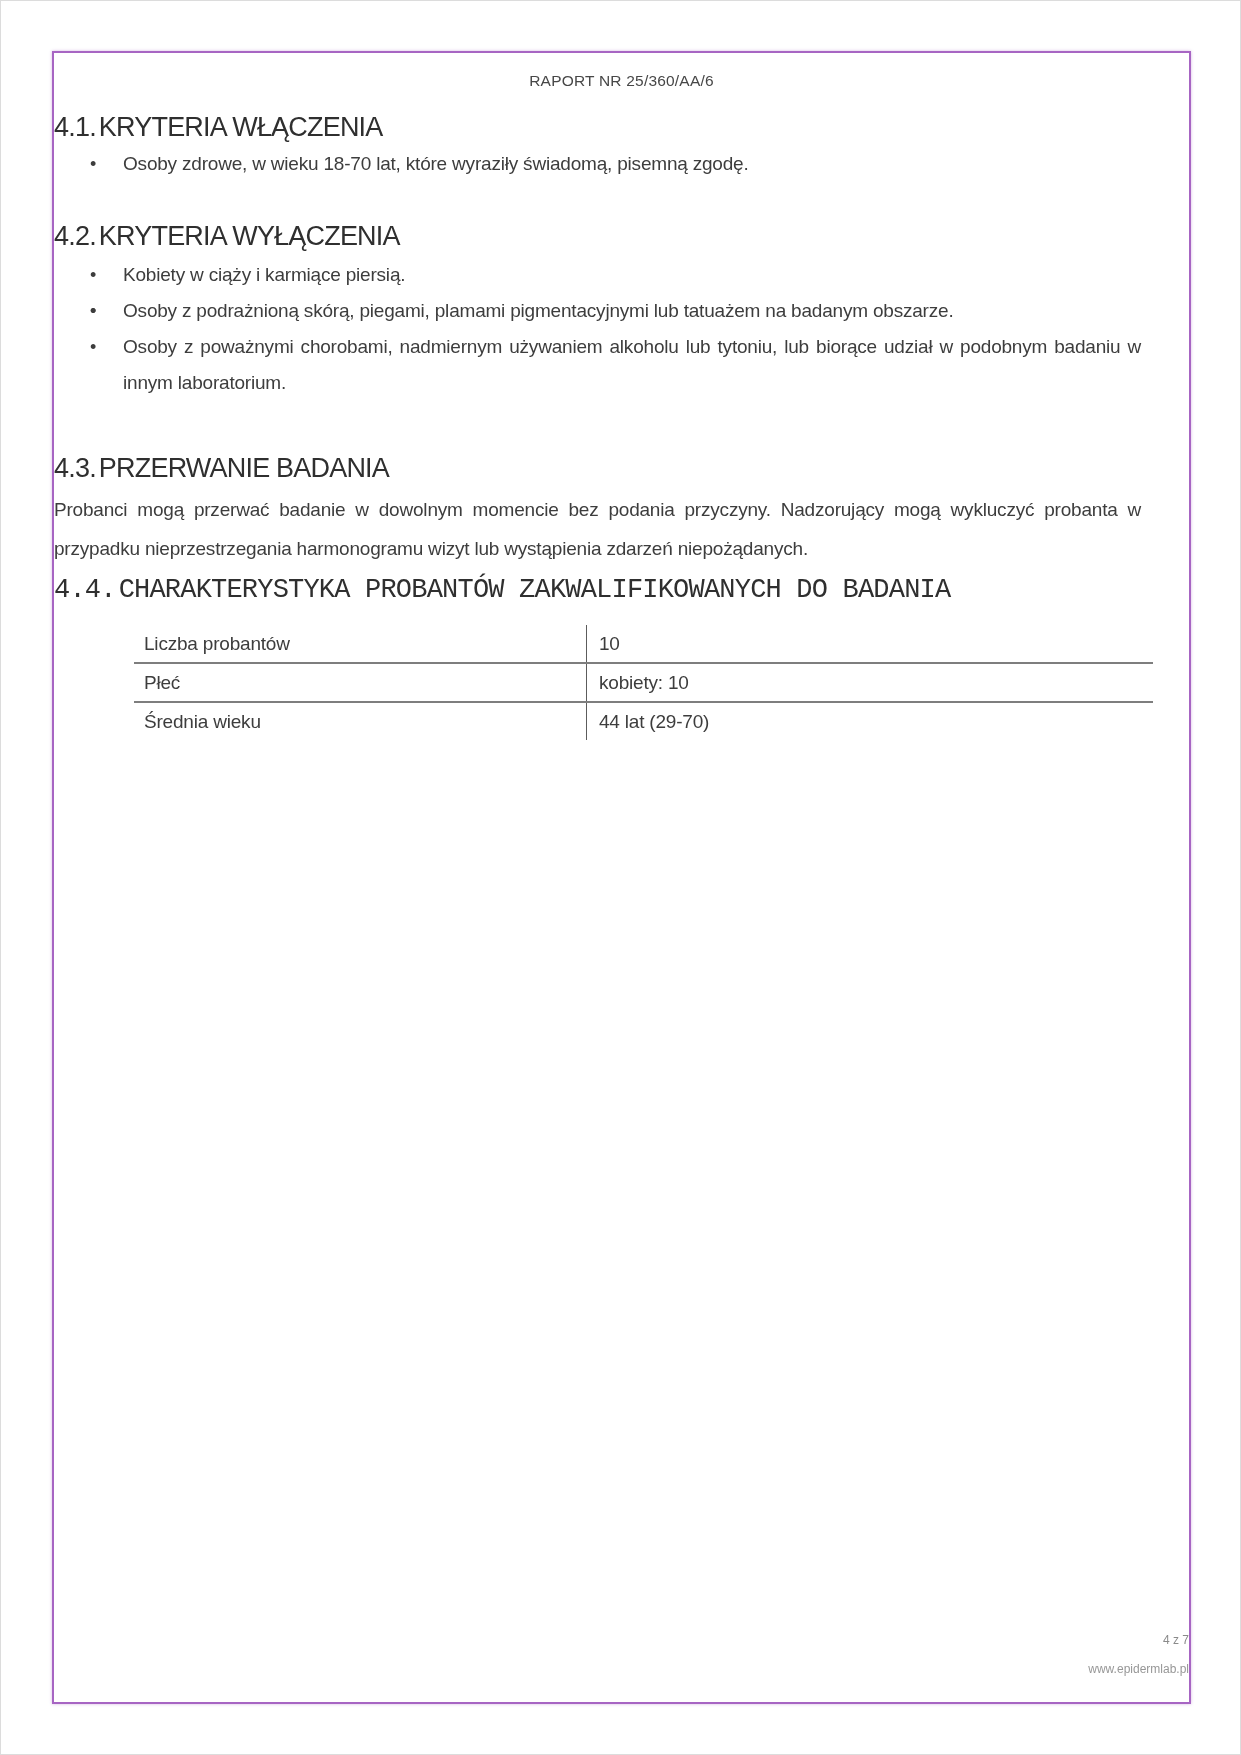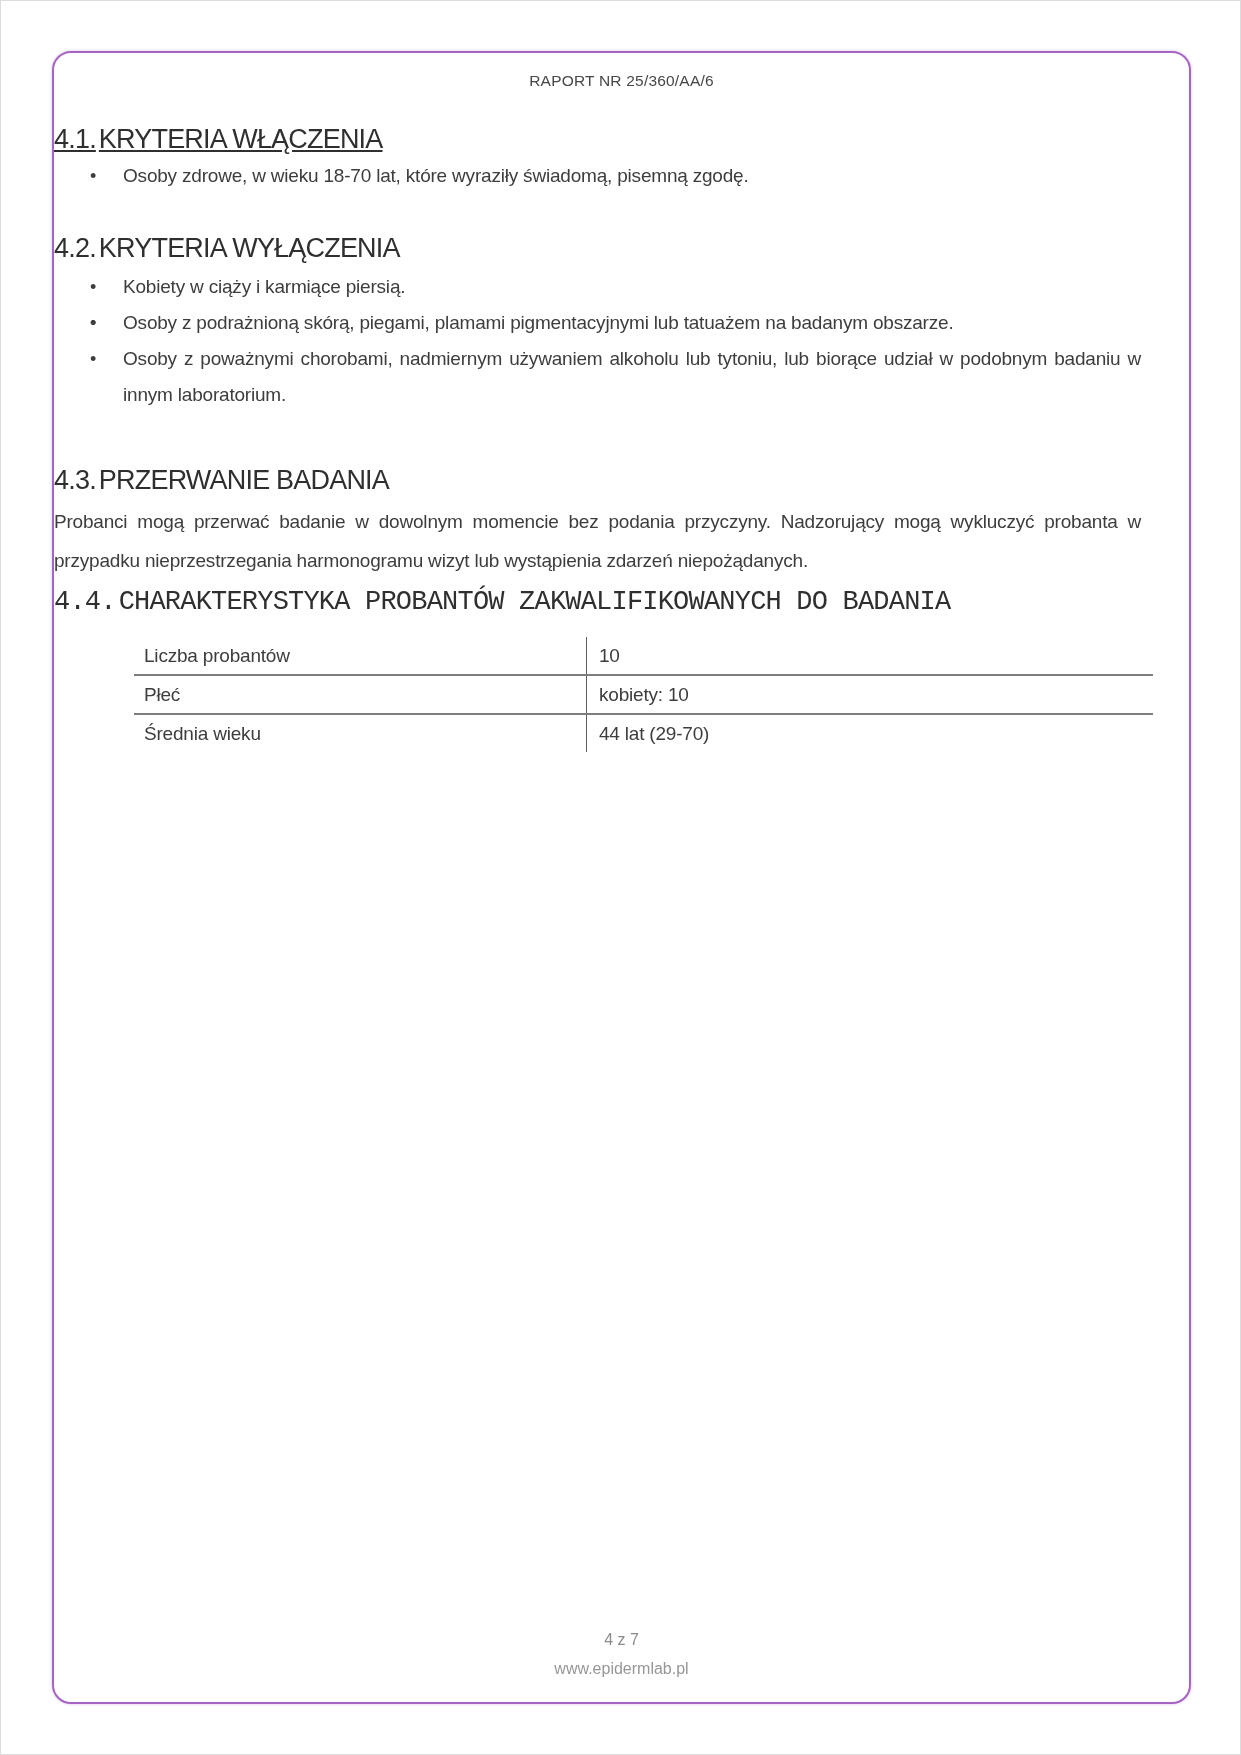--- a/index.html
+++ b/index.html
@@ -53,21 +53,21 @@
     width: 37px;
   }
   .h2 {
     font-size: 27px;
     line-height: 30px;
     letter-spacing: -0.8px;
     color: #2f2f2f;
     white-space: nowrap;
   }
   .h2 .h-num { margin-right: 3px; }
-  .mt-41 { margin-top: 34px; text-decoration: underline; }
+  .mt-41 { margin-top: 22px; }
   .mt-42 { margin-top: 39px; }
   .mt-43 { margin-top: 52px; }
   .mt-44 { margin-top: 7px; font-family: Liberation Mono, monospace; }
   ul.blist {
     list-style: none;
     margin: 0;
     padding: 0;
     font-size: 19px;
     line-height: 36px;
     letter-spacing: -0.2px;
@@ -113,33 +113,33 @@
     width: 442px;
     border-right: 1.5px solid #5c5c5c;
   }
   table.ctable td.val { padding-left: 12px; }
   table.ctable tr + tr td { border-top: 2px solid #7e7e7e; }
   .footer {
     position: absolute;
     left: 0;
     right: 0;
     bottom: 24px;
-    text-align: center;
-    font-size: 16px;
+    text-align: right;
+    font-size: 12px;
     line-height: 18px;
     color: #8f8f8f;
   }
   .footer .pn { margin-bottom: 11px; color: #8a8a8a; }
   .footer .site { color: #979797; }
 </style>
 </head>
 <body>
 
 <div class="canvas">
-  <div class="frame" style="border-color: rgb(167, 101, 195); border-radius: 19px;">
+  <div class="frame" style="border-color: rgb(167, 101, 195);">
 
     <div class="doc-header">RAPORT NR 25/360/AA/6</div>
 
     <div class="body-col">
 
 
       <div class="h2 mt-41"><span class="h-num">4.1.</span><span class="h-title">KRYTERIA WŁĄCZENIA</span></div>
 
       <ul class="blist first">
         <li><span class="bdot">•</span><span class="btext">Osoby zdrowe, w wieku 18-70 lat, które wyraziły świadomą, pisemną zgodę.</span></li>

